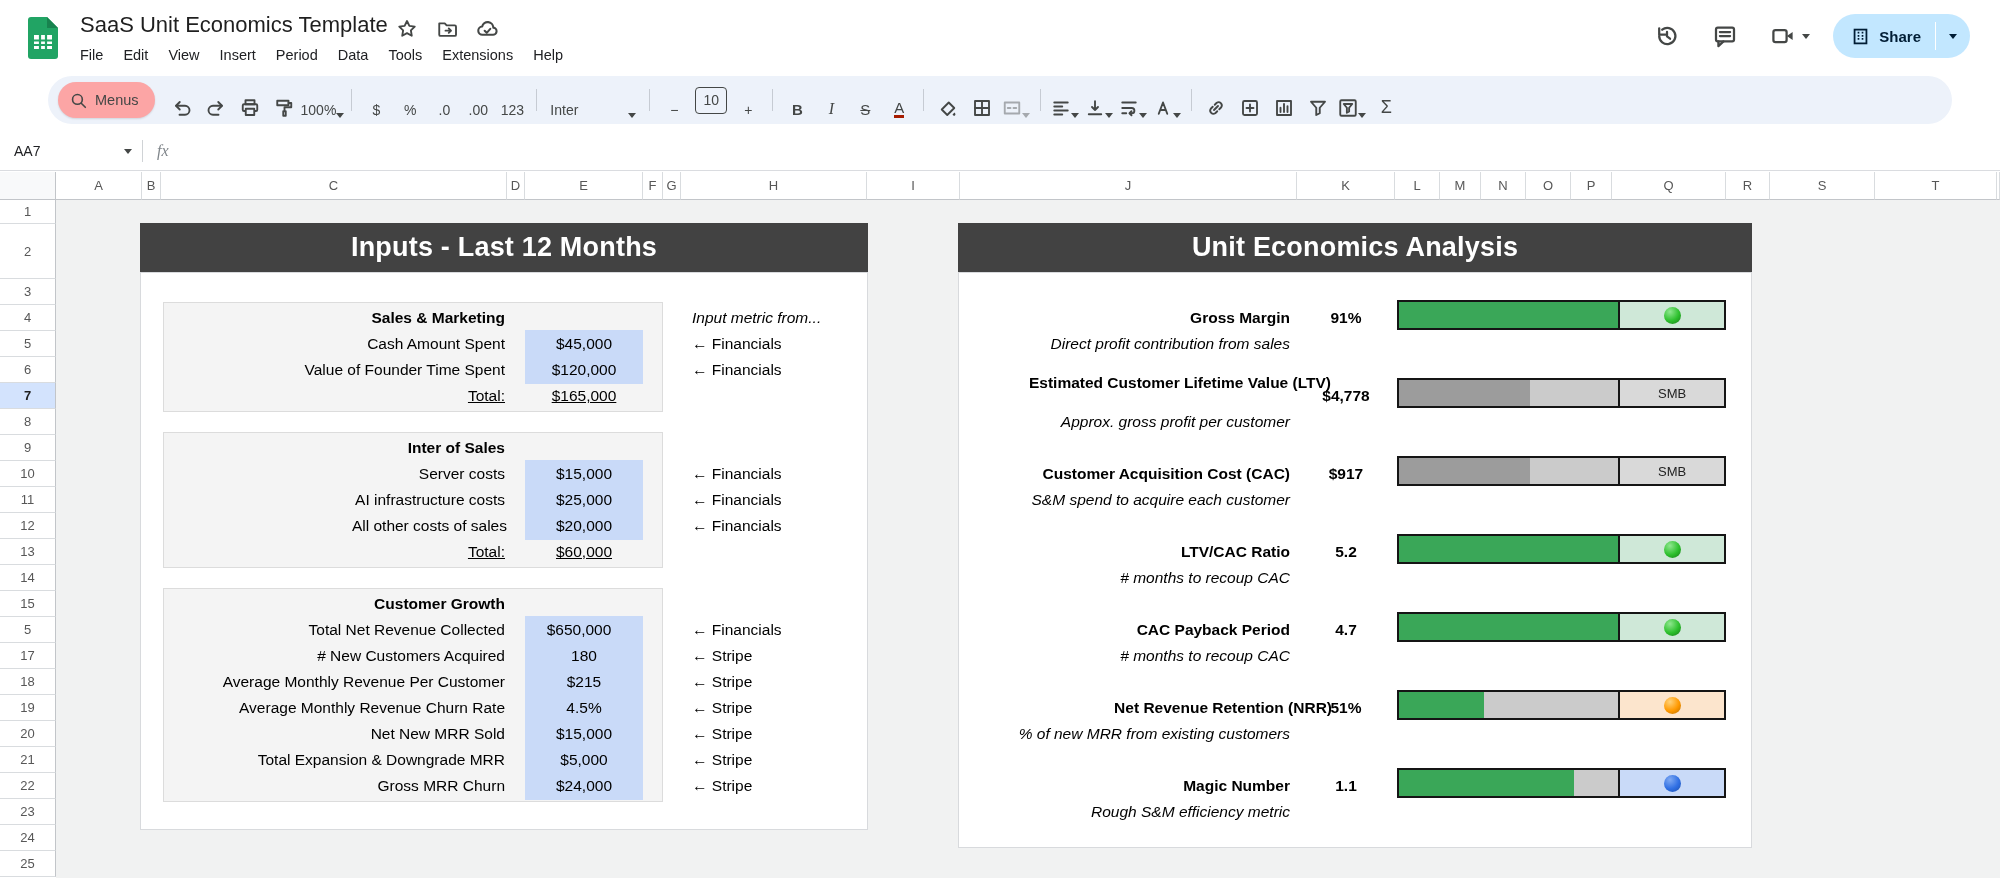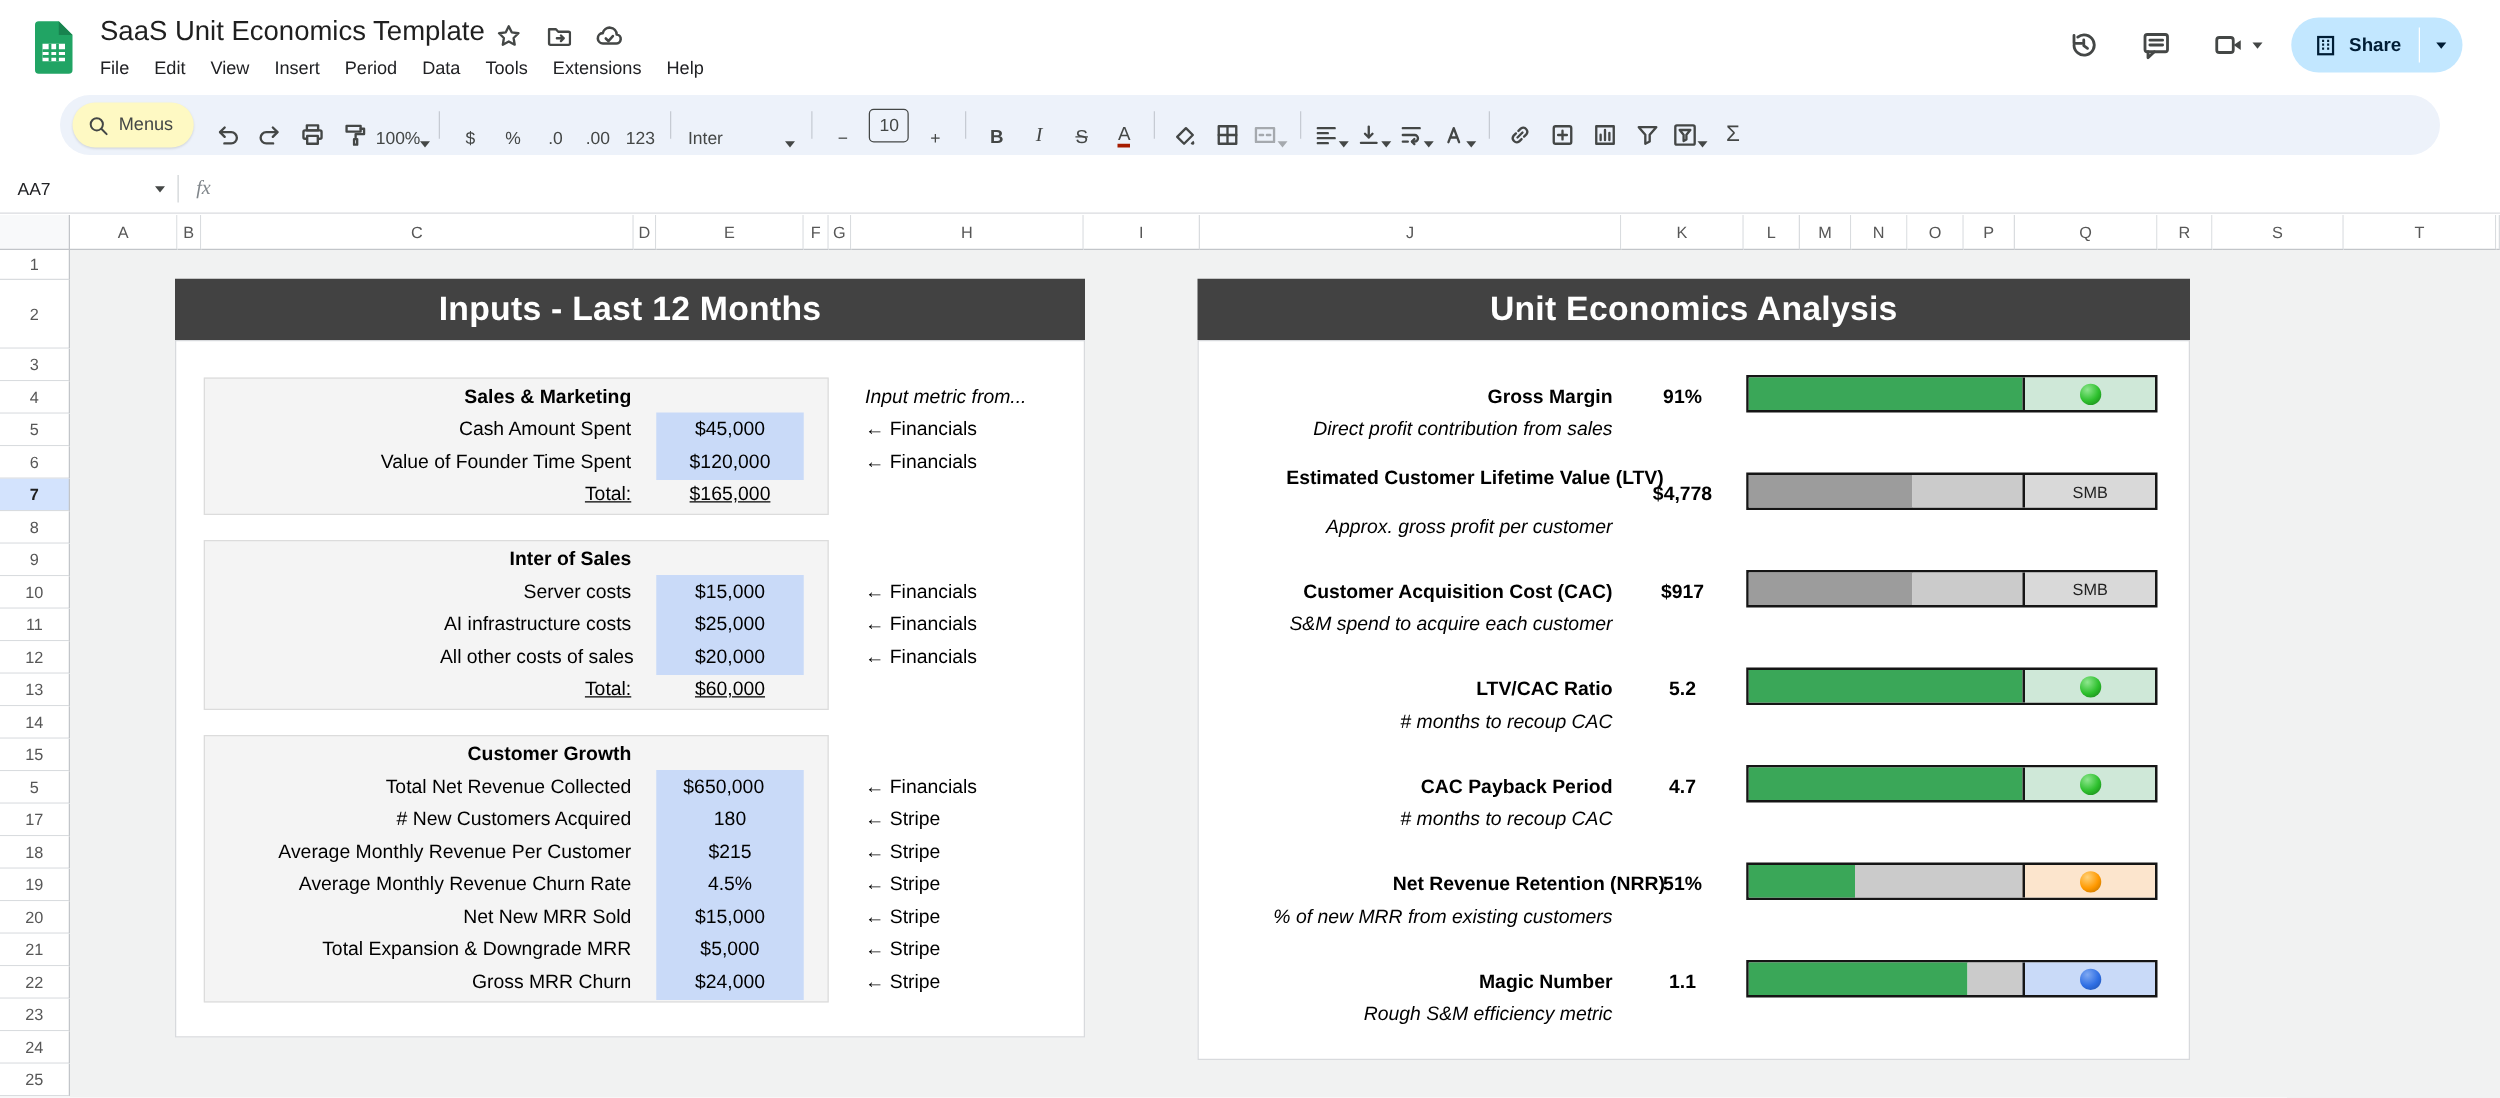--- a/index.html
+++ b/index.html
@@ -25,21 +25,21 @@
   #share-main{display:flex;align-items:center;gap:9px;padding:0 14px 0 18px;font-size:15px;font-weight:600;}
   #share-dd{width:34px;height:28px;display:flex;align-items:center;justify-content:center;border-left:1px solid #ffffff;}
   .dd{width:0;height:0;border-left:4.5px solid transparent;border-right:4.5px solid transparent;border-top:5.5px solid #444746;}
   #share-dd .dd{border-top-color:#001d35;}
 
   
   #toolbar{left:48px;top:76px;width:1904px;height:48px;background:#edf2fa;border-radius:24px;
     display:flex;align-items:center;padding:0 10px;box-sizing:border-box;color:#444746;}
   .tb{display:flex;align-items:flex-end;justify-content:center;height:36px;min-width:34px;border-radius:6px;gap:0;font-size:14px;}
   .tb.txt{font-weight:500;}
-  #menus-pill{background:#fef9c3;border-radius:18px;height:36px;display:flex;align-items:center;gap:8px;padding:0 16px 0 12px;margin-right:10px;font-size:14.5px;color:#444746;box-shadow:0 1px 2px rgba(0,0,0,.12);}
+  #menus-pill{background:#fca5a5;border-radius:18px;height:36px;display:flex;align-items:center;gap:8px;padding:0 16px 0 12px;margin-right:10px;font-size:14.5px;color:#444746;box-shadow:0 1px 2px rgba(0,0,0,.12);}
   .sep{width:1px;height:22px;background:#c6cbd3;margin:0 7px;}
   #fontsize-box{width:30px;height:25px;border:1px solid #444746;border-radius:4px;display:flex;align-items:center;justify-content:center;font-size:14px;margin:0 4px;}
   #font-name{width:86px;justify-content:space-between;padding:0 6px;}
   .bold-b{font-weight:700;font-size:15px;}
   .ital-i{font-style:italic;font-family:"Liberation Serif",serif;font-size:16px;}
   .strike-s{text-decoration:line-through;font-size:15px;}
   .tcolor-a{font-size:15px;border-bottom:3px solid #a61c00;line-height:15px;}
   .grayed{opacity:.42;}
   .sigma{font-size:18px;}
 

